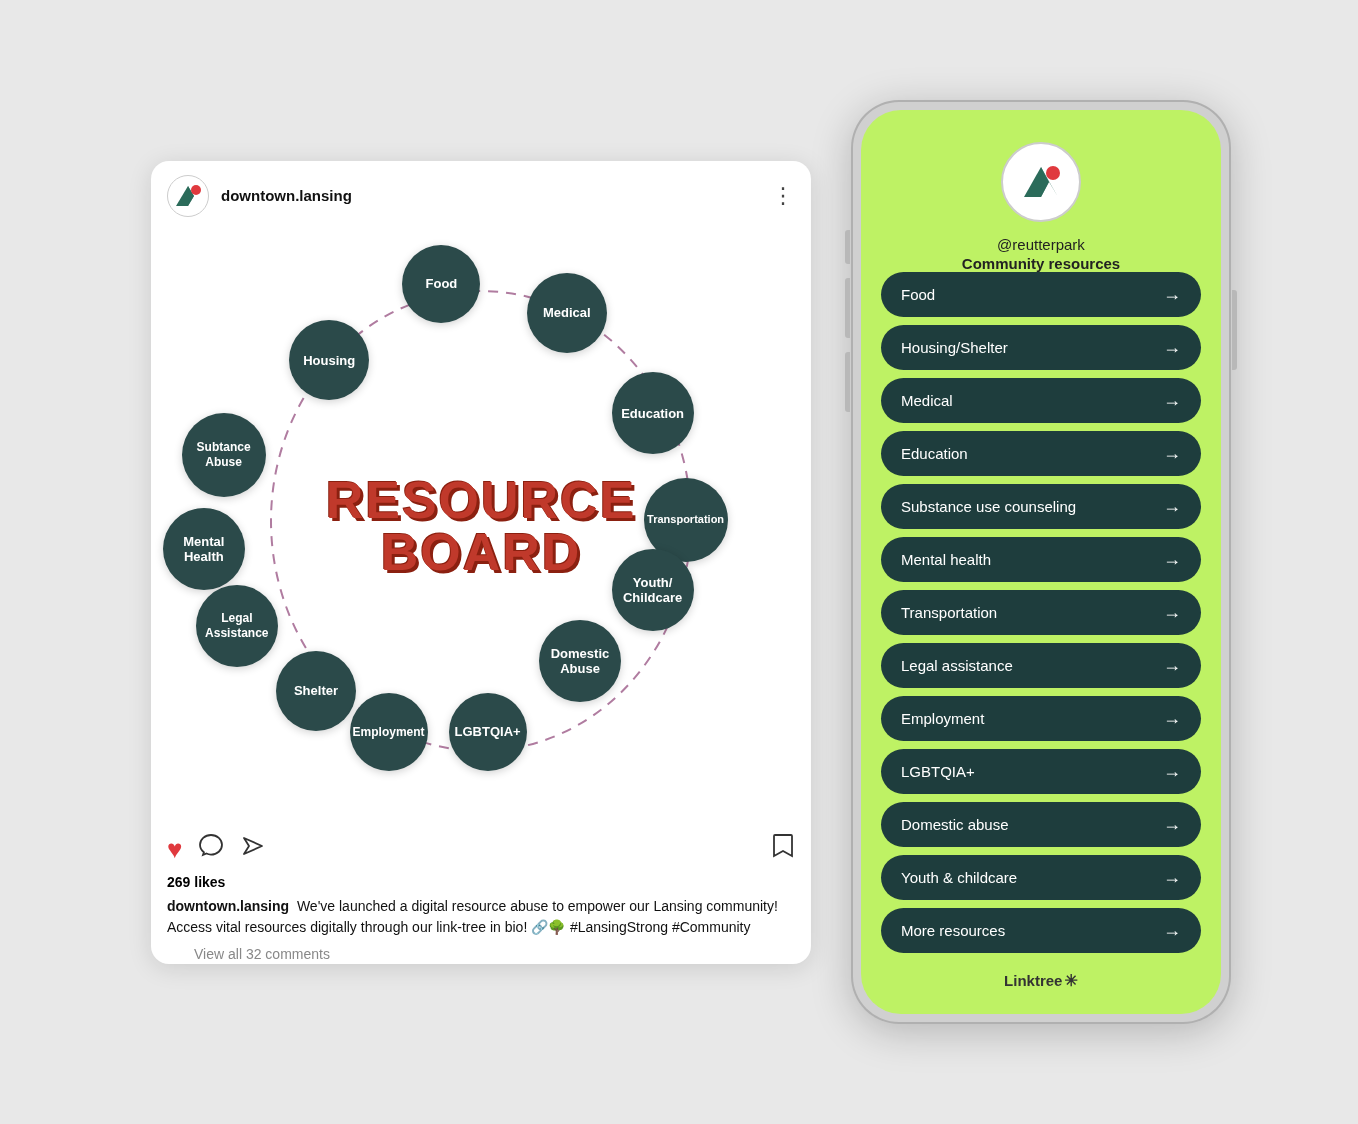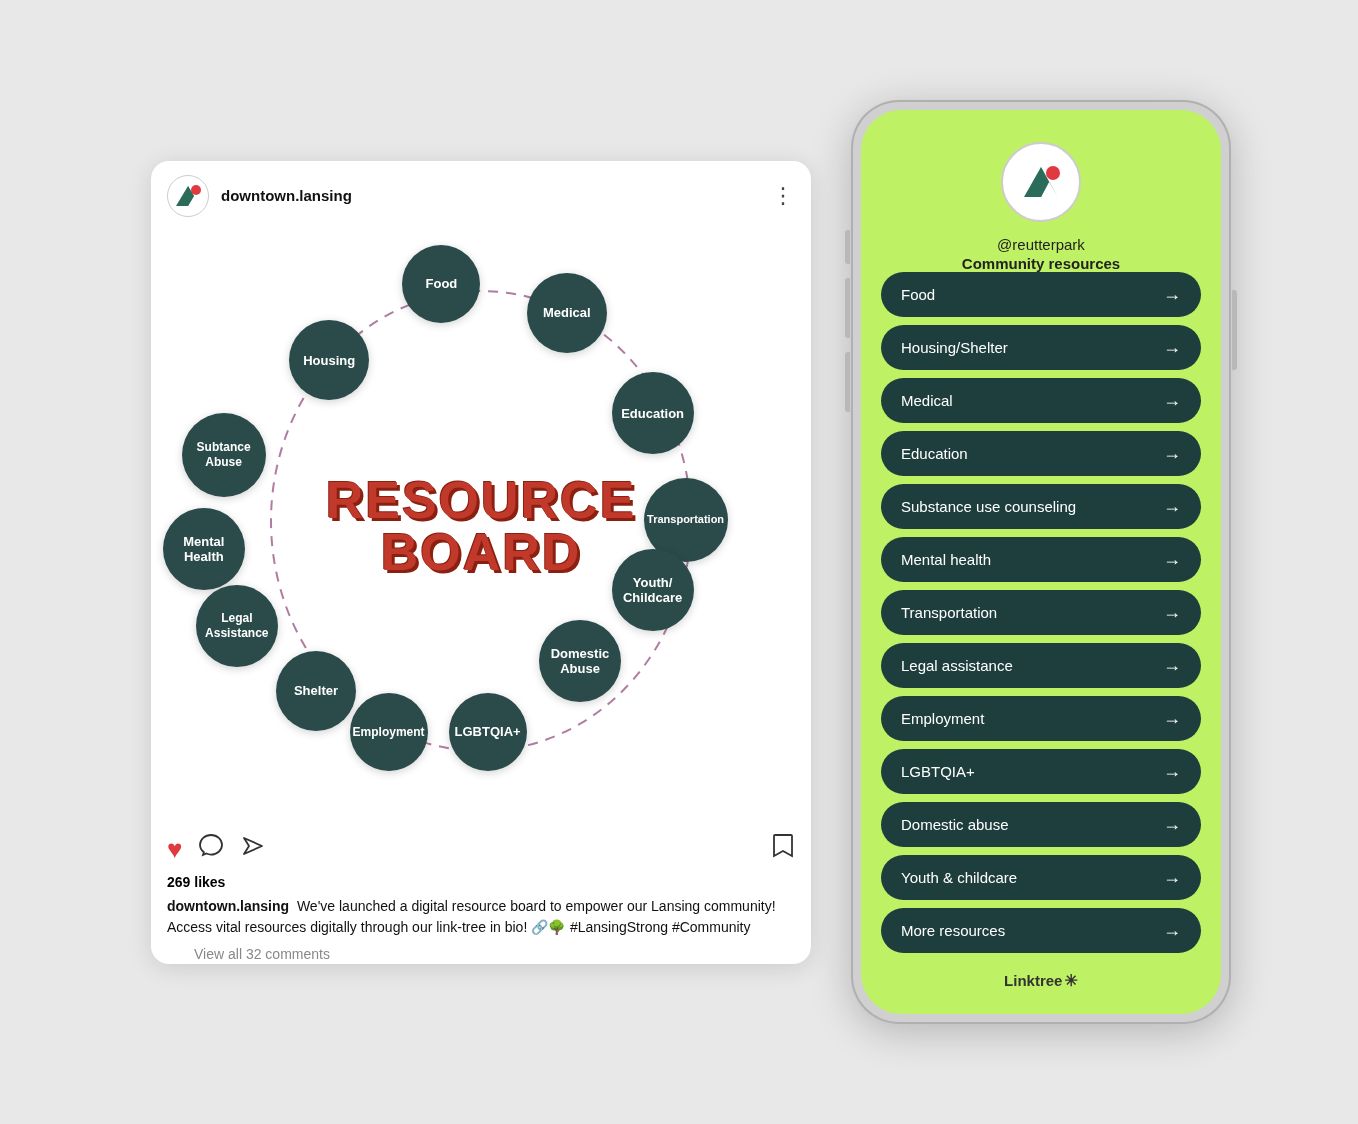--- a/index.html
+++ b/index.html
@@ -333,21 +333,21 @@
       <span class="ig-bookmark">
         <svg width="24" height="26" viewBox="0 0 24 26" fill="none">
           <path d="M4 2h16a1 1 0 011 1v20l-9-5-9 5V3a1 1 0 011-1z" stroke="#333" stroke-width="1.8" fill="none"></path>
         </svg>
       </span>
     </div>
 
     <div class="ig-likes">269 likes</div>
     <div class="ig-caption">
       <span class="username">downtown.lansing</span>
-      &nbsp;<span>We've launched a digital resource board to empower our Lansing community! Access vital resources digitally through our link-tree in bio! 🔗🌳 #LansingStrong #Community</span>
+      &nbsp;<span>We've launched a digital resource abuse to empower our Lansing community! Access vital resources digitally through our link-tree in bio! 🔗🌳 #LansingStrong #Community</span>
     </div>
     <div class="ig-comments">View all 32 comments</div>
   </div>
 
   <div class="phone-outer">
 
     <div class="phone-btn-left"></div>
     <div class="phone-btn-left2"></div>
     <div class="phone-btn-left3"></div>
     <div class="phone-btn-right"></div>

